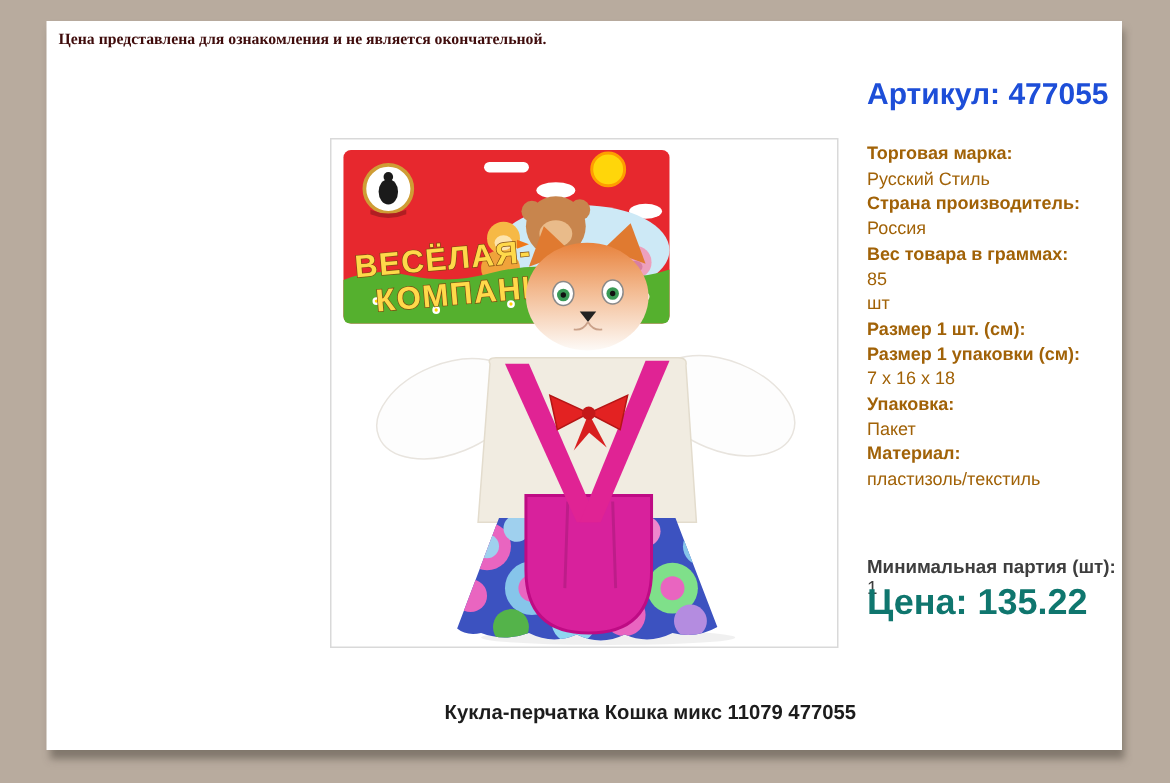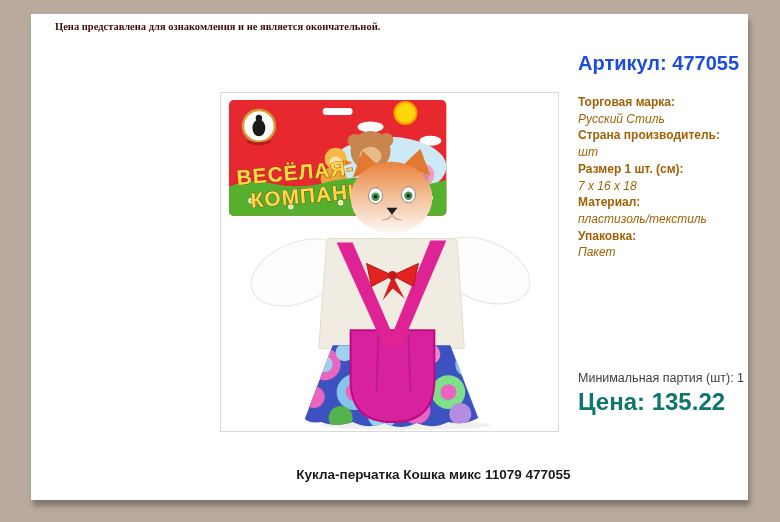--- a/index.html
+++ b/index.html
@@ -18,21 +18,20 @@
     background: #ffffff;
     box-shadow: 2px 6px 5px rgba(84,76,68,0.55);
   }
   .disclaimer {
     position: absolute;
     left: 8px; top: 7px;
     font-family: "Liberation Serif", serif;
     font-size: 10.5px;
     font-weight: bold;
     color: #3f0c0c;
-    margin-left: 16px;
   }
   .image-box {
     position: absolute;
     left: 189px; top: 78px;
     width: 337px; height: 338px;
     border: 1px solid #d9d9d9;
     background: #ffffff;
   }
   .image-box svg { display: block; }
   .article {
@@ -44,28 +43,28 @@
   }
   .details-list {
     position: absolute;
     left: 547px; top: 80px;
     width: 165px;
     font-size: 12px;
     line-height: 16.7px;
     color: #a16207;
   }
   .detail-label { font-weight: bold; }
-  .detail-value { font-weight: normal; font-style: italic; }
+  .detail-value { font-weight: normal; }
   .min-batch {
     position: absolute;
     left: 547px; top: 357px;
     font-size: 12.5px;
     color: #3e3e3e;
   }
-  .min-batch .lbl { font-weight: normal; margin-top: 36px; }
+  .min-batch .lbl { font-weight: bold; margin-top: 36px; }
   .price {
     position: absolute;
     left: 547px; top: 374px;
     font-size: 24px;
     font-weight: bold;
     color: #0f766e;
   }
   .caption {
     position: absolute;
     left: 0; top: 453px;
@@ -233,43 +232,49 @@
 
     <div class="details-list">
 
         <div>
           <div class="detail-label">Торговая марка:</div>
           <div class="detail-value">Русский Стиль</div>
         </div>
 
         <div>
           <div class="detail-label">Страна производитель:</div>
-        </div>
-
+          <div class="detail-value">Россия</div>
+        </div>
+
+        <div>
+          <div class="detail-label">Вес товара в граммах:</div>
+          <div class="detail-value">85</div>
+        </div>
 
         <div>
           <div class="detail-value">шт</div>
         </div>
 
         <div>
           <div class="detail-label">Размер 1 шт. (см):</div>
         </div>
 
         <div>
+          <div class="detail-label">Размер 1 упаковки (см):</div>
           <div class="detail-value">7 х 16 х 18</div>
+        </div>
+
+        <div>
+          <div class="detail-label">Упаковка:</div>
+          <div class="detail-value">Пакет</div>
         </div>
 
         <div>
           <div class="detail-label">Материал:</div>
           <div class="detail-value">пластизоль/текстиль</div>
-        </div>
-
-        <div>
-          <div class="detail-label">Упаковка:</div>
-          <div class="detail-value">Пакет</div>
         </div>
       </div>
 
     <div class="min-batch">
       <span class="lbl">Минимальная партия (шт):</span><span> 1</span>
     </div>
 
     <div class="price">Цена: 135.22</div>
 
     <div class="caption">Кукла-перчатка Кошка  микс 11079 477055</div>

